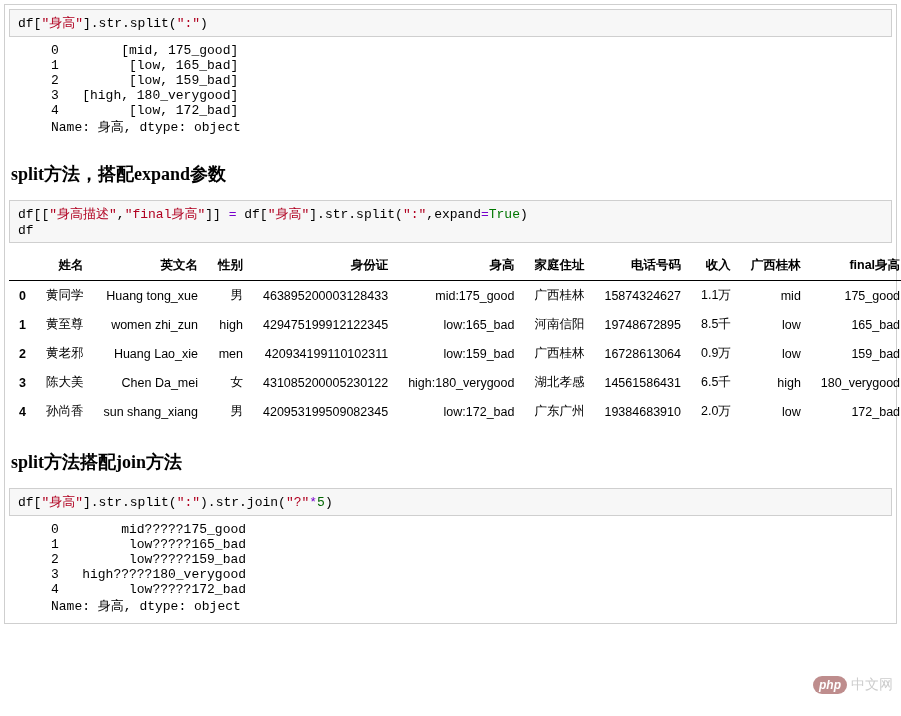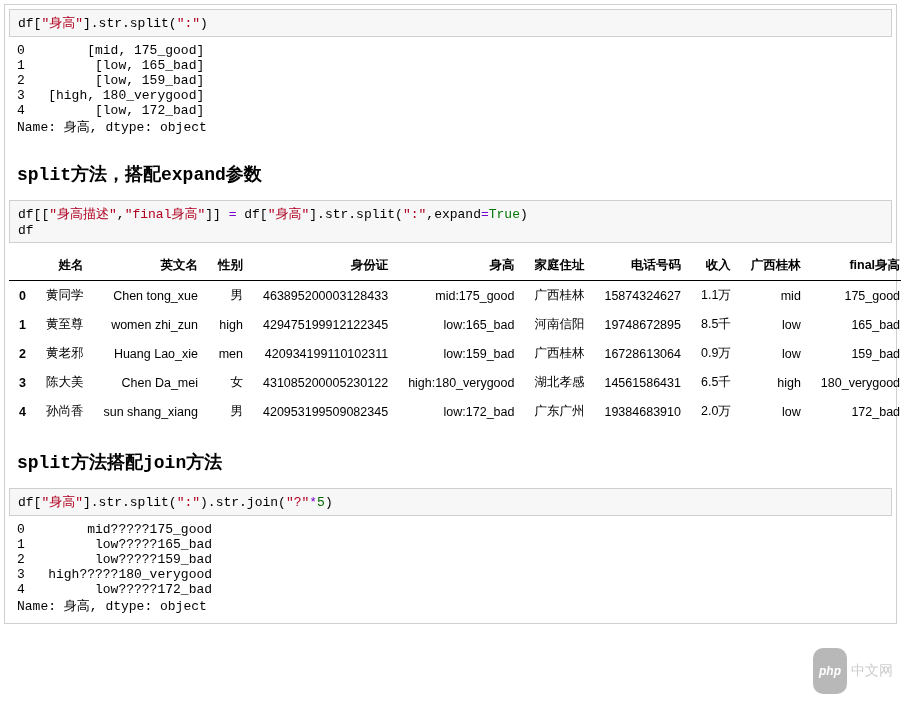--- a/index.html
+++ b/index.html
@@ -27,26 +27,27 @@
     .code-str { color: #b00020; }
     .code-op { color: #7700cc; }
     .code-kw { color: #007700; font-weight: normal; }
     .code-num { color: #006600; }
     .output-cell {
       font-family: Consolas, "Courier New", monospace;
       font-size: 13px;
       white-space: pre;
       padding: 6px 8px 2px 8px;
       color: #000;
+      margin-left: 34px;
     }
     h2.section-title {
       font-size: 18px;
       font-weight: bold;
-      margin: 24px 0 14px 8px;
-      font-family: Liberation Mono, monospace;
+      margin: 24px 0 14px 2px;
+      font-family: Liberation Serif, serif;
     }
     table.dataframe {
       border-collapse: collapse;
       margin-top: 8px;
       width: auto;
     }
     table.dataframe th, table.dataframe td {
       padding: 6px 10px;
       text-align: right;
       font-size: 12.5px;
@@ -68,24 +69,24 @@
       bottom: 22px;
       opacity: 0.5;
       font-size: 14px;
       display: flex;
       align-items: center;
       gap: 4px;
       pointer-events: none;
       color: #999;
     }
     .watermark .php-badge {
-      background: #737373;
+      background: #7f1d1d;
       color: #fff;
       font-weight: bold;
-      padding: 16px 6px;
+      padding: 2px 6px;
       border-radius: 10px;
       font-size: 12px;
       font-style: italic;
     }
   </style>
 </head>
 <body>
 
 <div class="outer-border">
 
@@ -116,21 +117,21 @@
           <th>电话号码</th>
           <th>收入</th>
           <th>广西桂林</th>
           <th>final身高</th>
         </tr>
       </thead>
     <tbody id="df-body">
         <tr>
           <td class="rowidx">0</td>
           <td>黄同学</td>
-          <td>Chen tong_xue</td>
+          <td>Huang tong_xue</td>
           <td>男</td>
           <td>463895200003128433</td>
           <td>mid:175_good</td>
           <td>广西桂林</td>
           <td>15874324627</td>
           <td>1.1万</td>
           <td>mid</td>
           <td>175_good</td>
         </tr>
         <tr>

